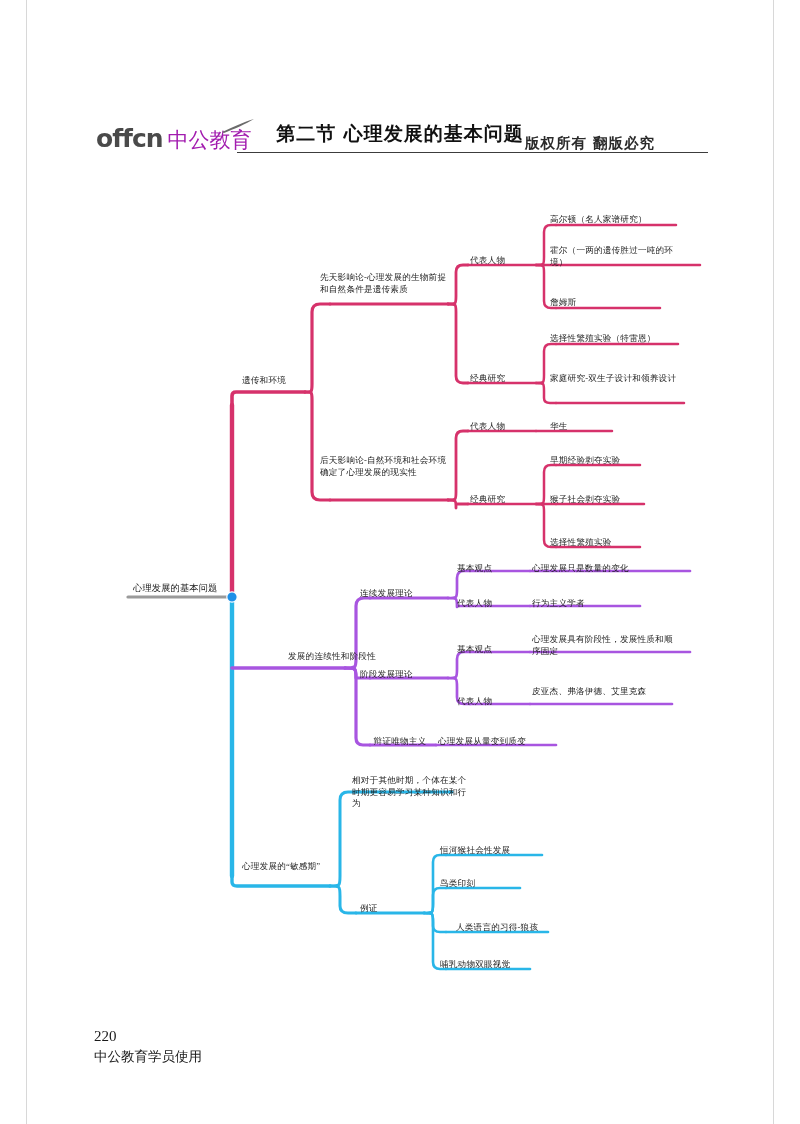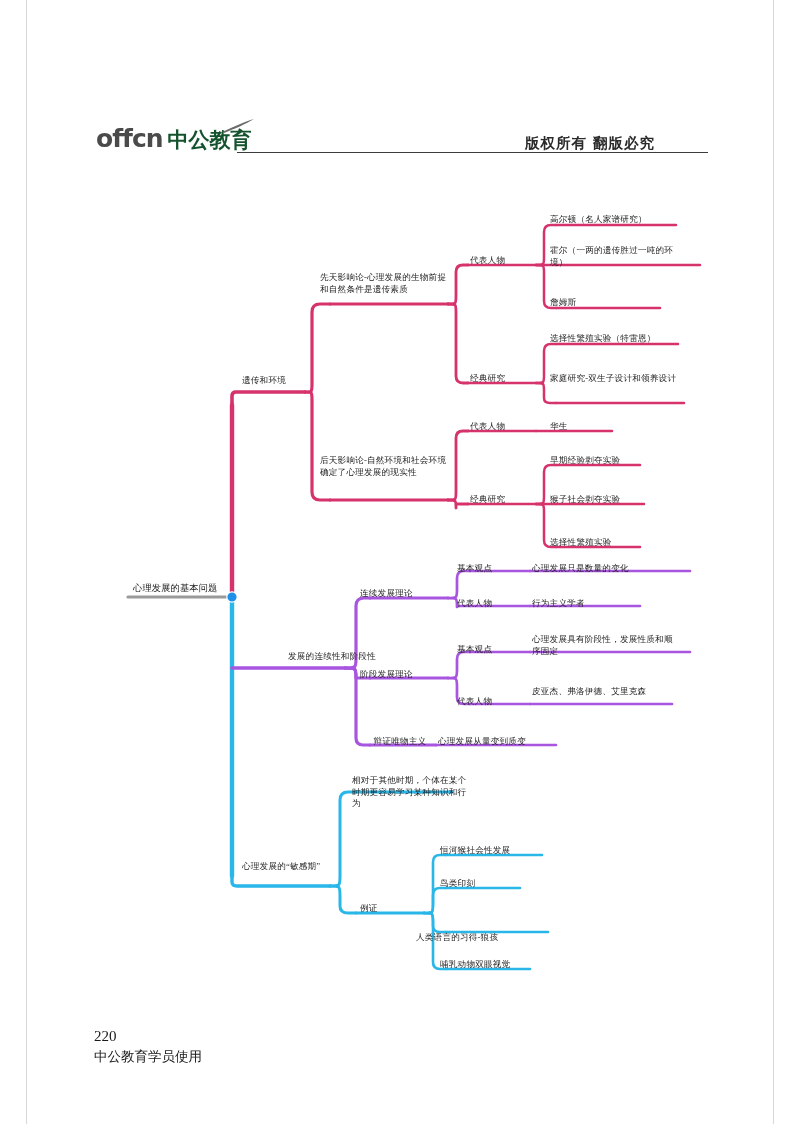--- a/index.html
+++ b/index.html
@@ -11,21 +11,21 @@
   .page{position:absolute;inset:0;background:#fff;}
 
   
   .header{position:absolute;left:0;top:62px;width:747px;height:46px;}
   .logo{position:absolute;left:96px;top:64px;display:flex;align-items:flex-end;gap:2px;}
   .logo-mark{
     font-size:25px;font-weight:700;letter-spacing:-1px;color:#4a4a4a;
     font-family:"DejaVu Sans",sans-serif;line-height:1;position:relative;
   }
   .logo-swoosh{position:absolute;right:-3px;top:-8px;width:34px;height:16px;pointer-events:none;}
-  .logo-cn{font-size:21px;font-weight:700;color:#14532d;line-height:1;margin-left:3px;
+  .logo-cn{font-size:21px;font-weight:400;color:#a21caf;line-height:1;margin-left:3px;
     font-family:"DejaVu Sans","Liberation Sans",sans-serif;}
   .hrule{position:absolute;left:237px;top:90px;width:471px;height:1px;background:#3c3c3c;}
   .copyright{position:absolute;right:92px;top:72px;font-size:14.5px;font-weight:700;color:#2a2a2a;
     letter-spacing:1px;font-family:"DejaVu Sans","Liberation Sans",sans-serif;}
 
   .doc-title{
     position:absolute;left:0;top:121px;width:800px;text-align:center;
     font-size:19px;font-weight:700;color:#111;letter-spacing:1px;
     font-family:"DejaVu Sans","Liberation Sans",sans-serif;
   }
@@ -63,20 +63,21 @@
       <span class="logo-mark">offcn</span>
       <svg class="logo-swoosh" viewBox="0 0 34 16">
         <path d="M1 14 C10 10 22 4 33 1 C25 6 13 11 3 15 Z" fill="#6b6b6b"></path>
       </svg>
       <span class="logo-cn">中公教育</span>
     </div>
     <div class="hrule"></div>
     <div class="copyright">版权所有  翻版必究</div>
   </div>
 
+  <div class="doc-title">第二节    心理发展的基本问题</div>
 
   <div class="map">
 
     <svg width="800" height="1124" viewBox="0 0 800 1124">
       <g fill="none" stroke-linecap="round" stroke-linejoin="round">
 
         <line x1="128" y1="597" x2="232" y2="597" stroke="#9a9a9a" stroke-width="3.2"></line>
 
         <g stroke="#d6326b">
 
@@ -218,20 +219,20 @@
     <div class="node" style="left:360px;top:736px;width:80px;text-align:center;">辩证唯物主义</div>
     <div class="node" style="left:438px;top:736px;width:140px;">心理发展从量变到质变</div>
 
     <div class="node" style="left:242px;top:861px;width:100px;">心理发展的“敏感期”</div>
 
     <div class="node" style="left:352px;top:775px;width:116px;">相对于其他时期，个体在某个时期更容易学习某种知识和行为</div>
 
     <div class="node" style="left:360px;top:903px;width:60px;">例证</div>
     <div class="node" style="left:440px;top:845px;width:116px;">恒河猴社会性发展</div>
     <div class="node" style="left:440px;top:878px;width:110px;">鸟类印刻</div>
-    <div class="node" style="left:416px;top:922px;width:120px;margin-top:10px;">人类语言的习得-狼孩</div>
+    <div class="node" style="left:456px;top:922px;width:120px;">人类语言的习得-狼孩</div>
     <div class="node" style="left:440px;top:959px;width:116px;">哺乳动物双眼视觉</div>
   </div>
 
   <div class="pageno">220</div>
   <div class="footnote">中公教育学员使用</div>
 
 </div>
 
 </body></html>

